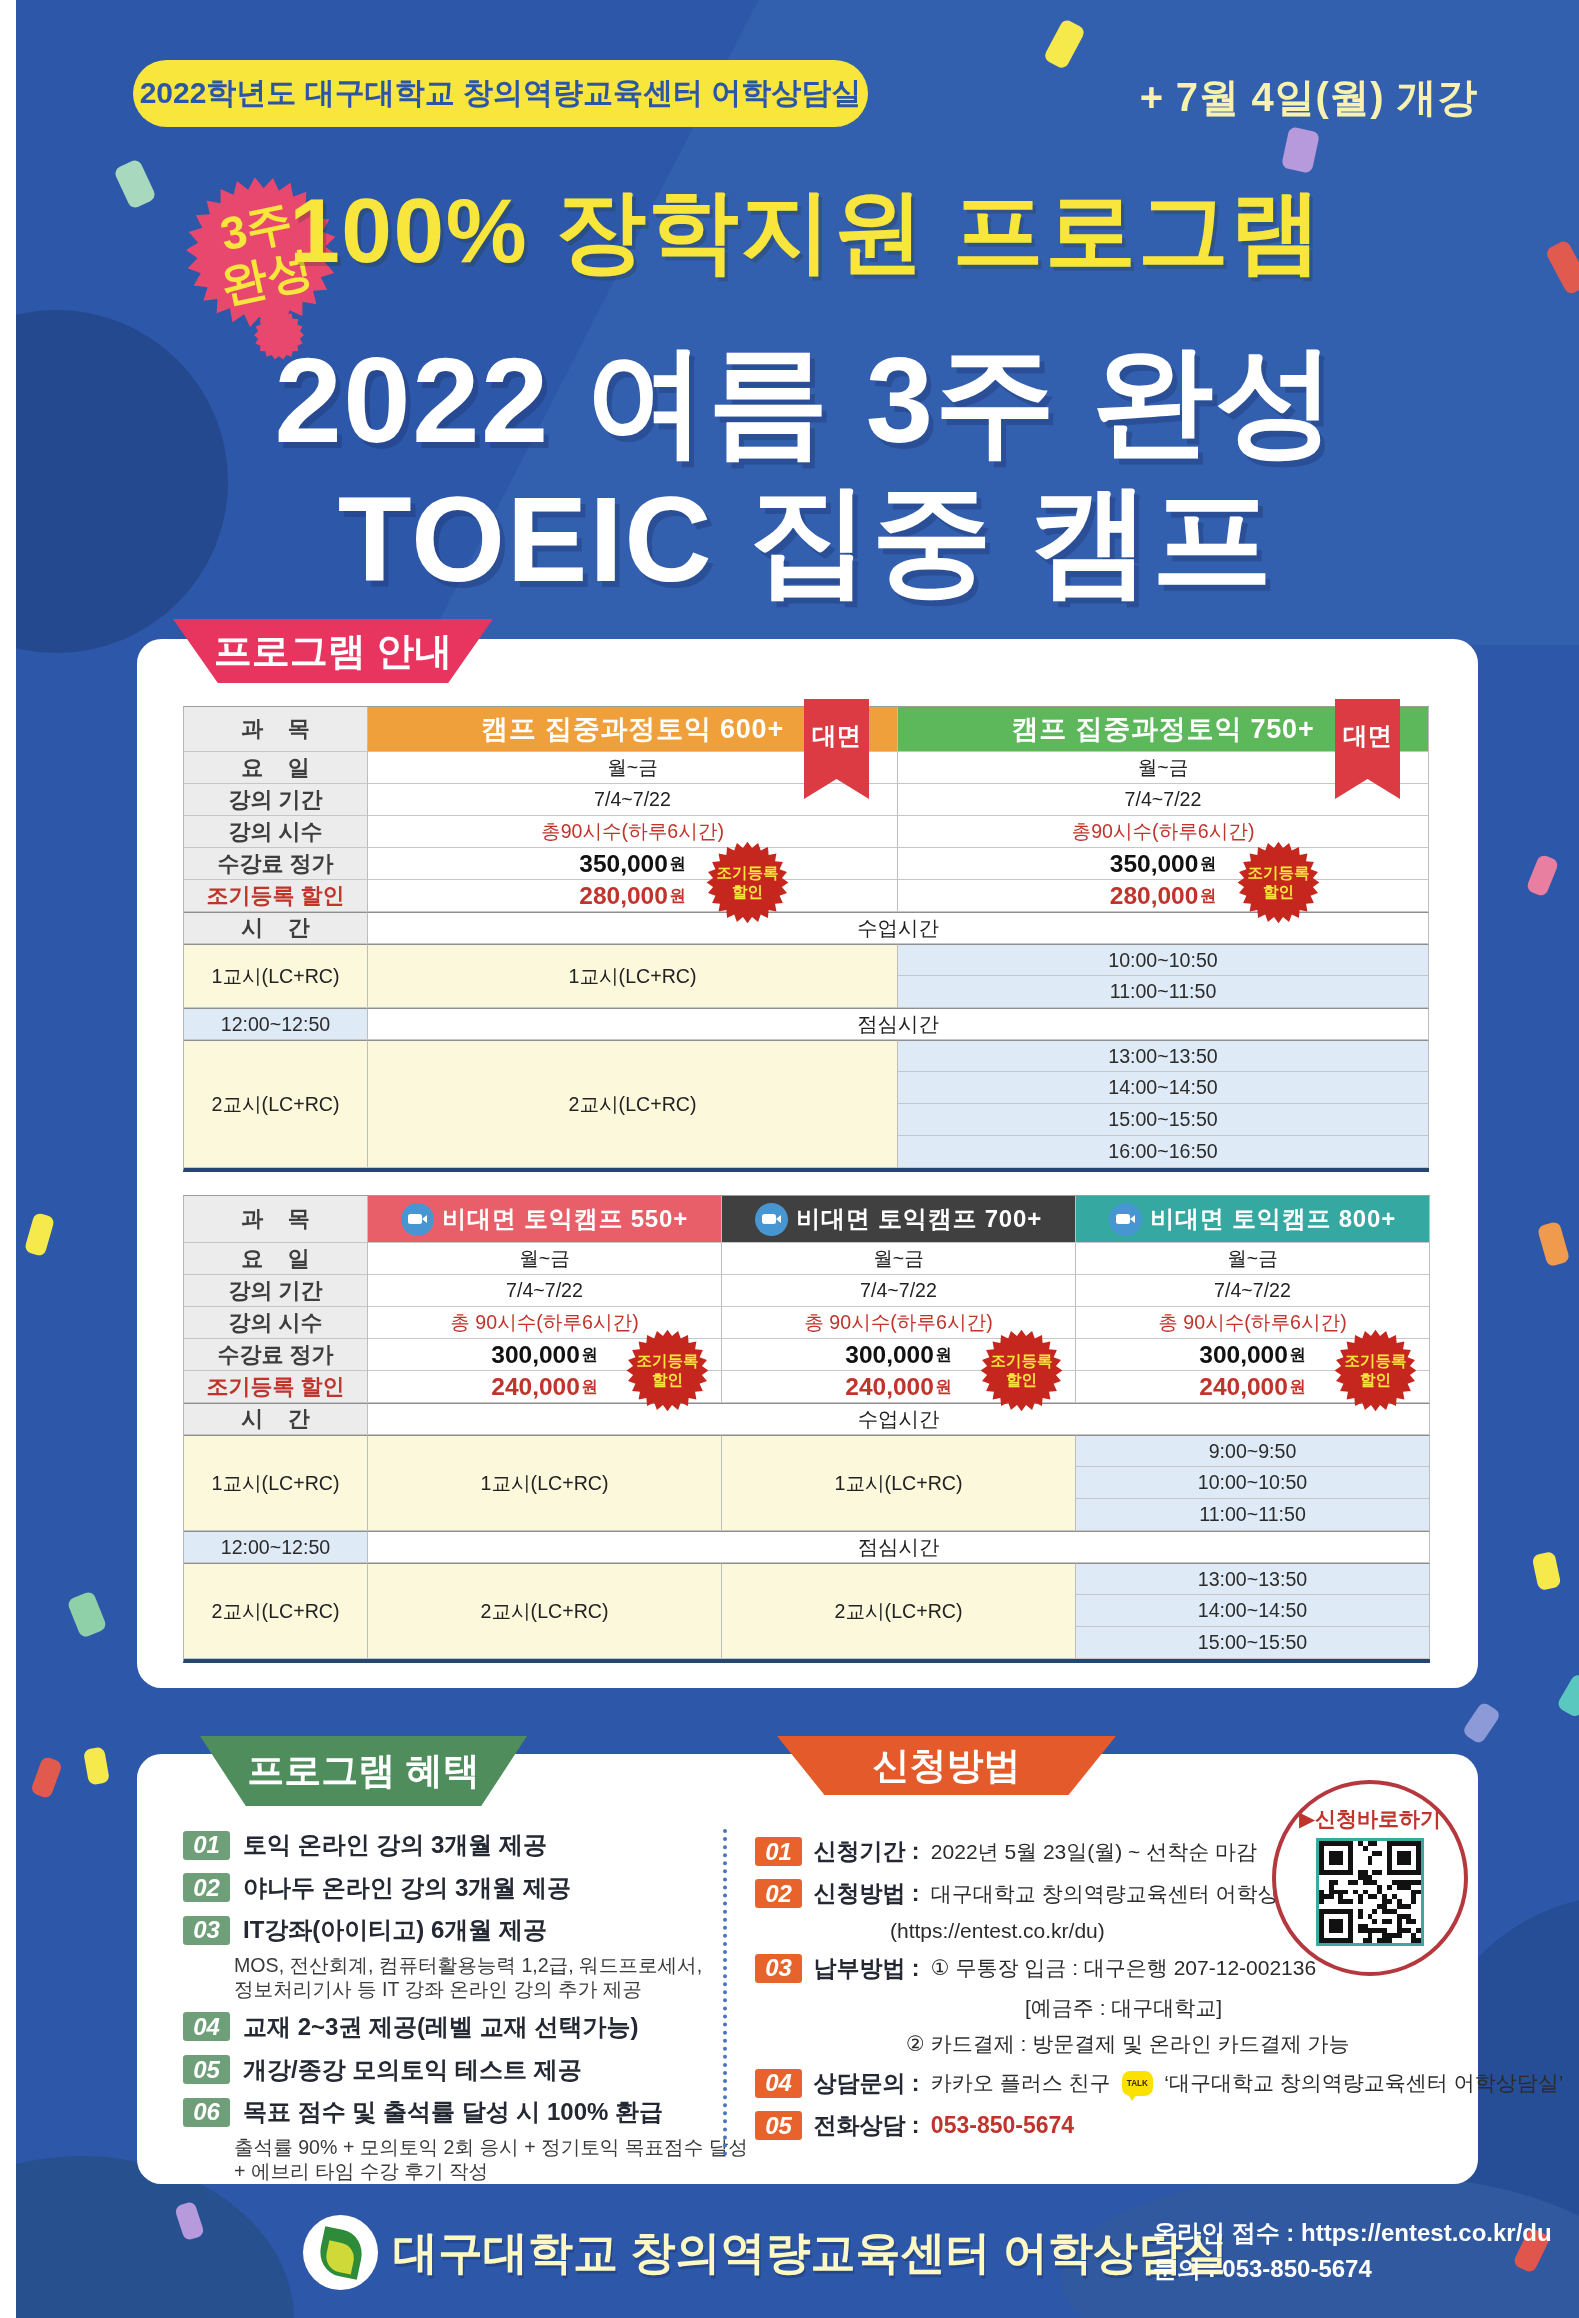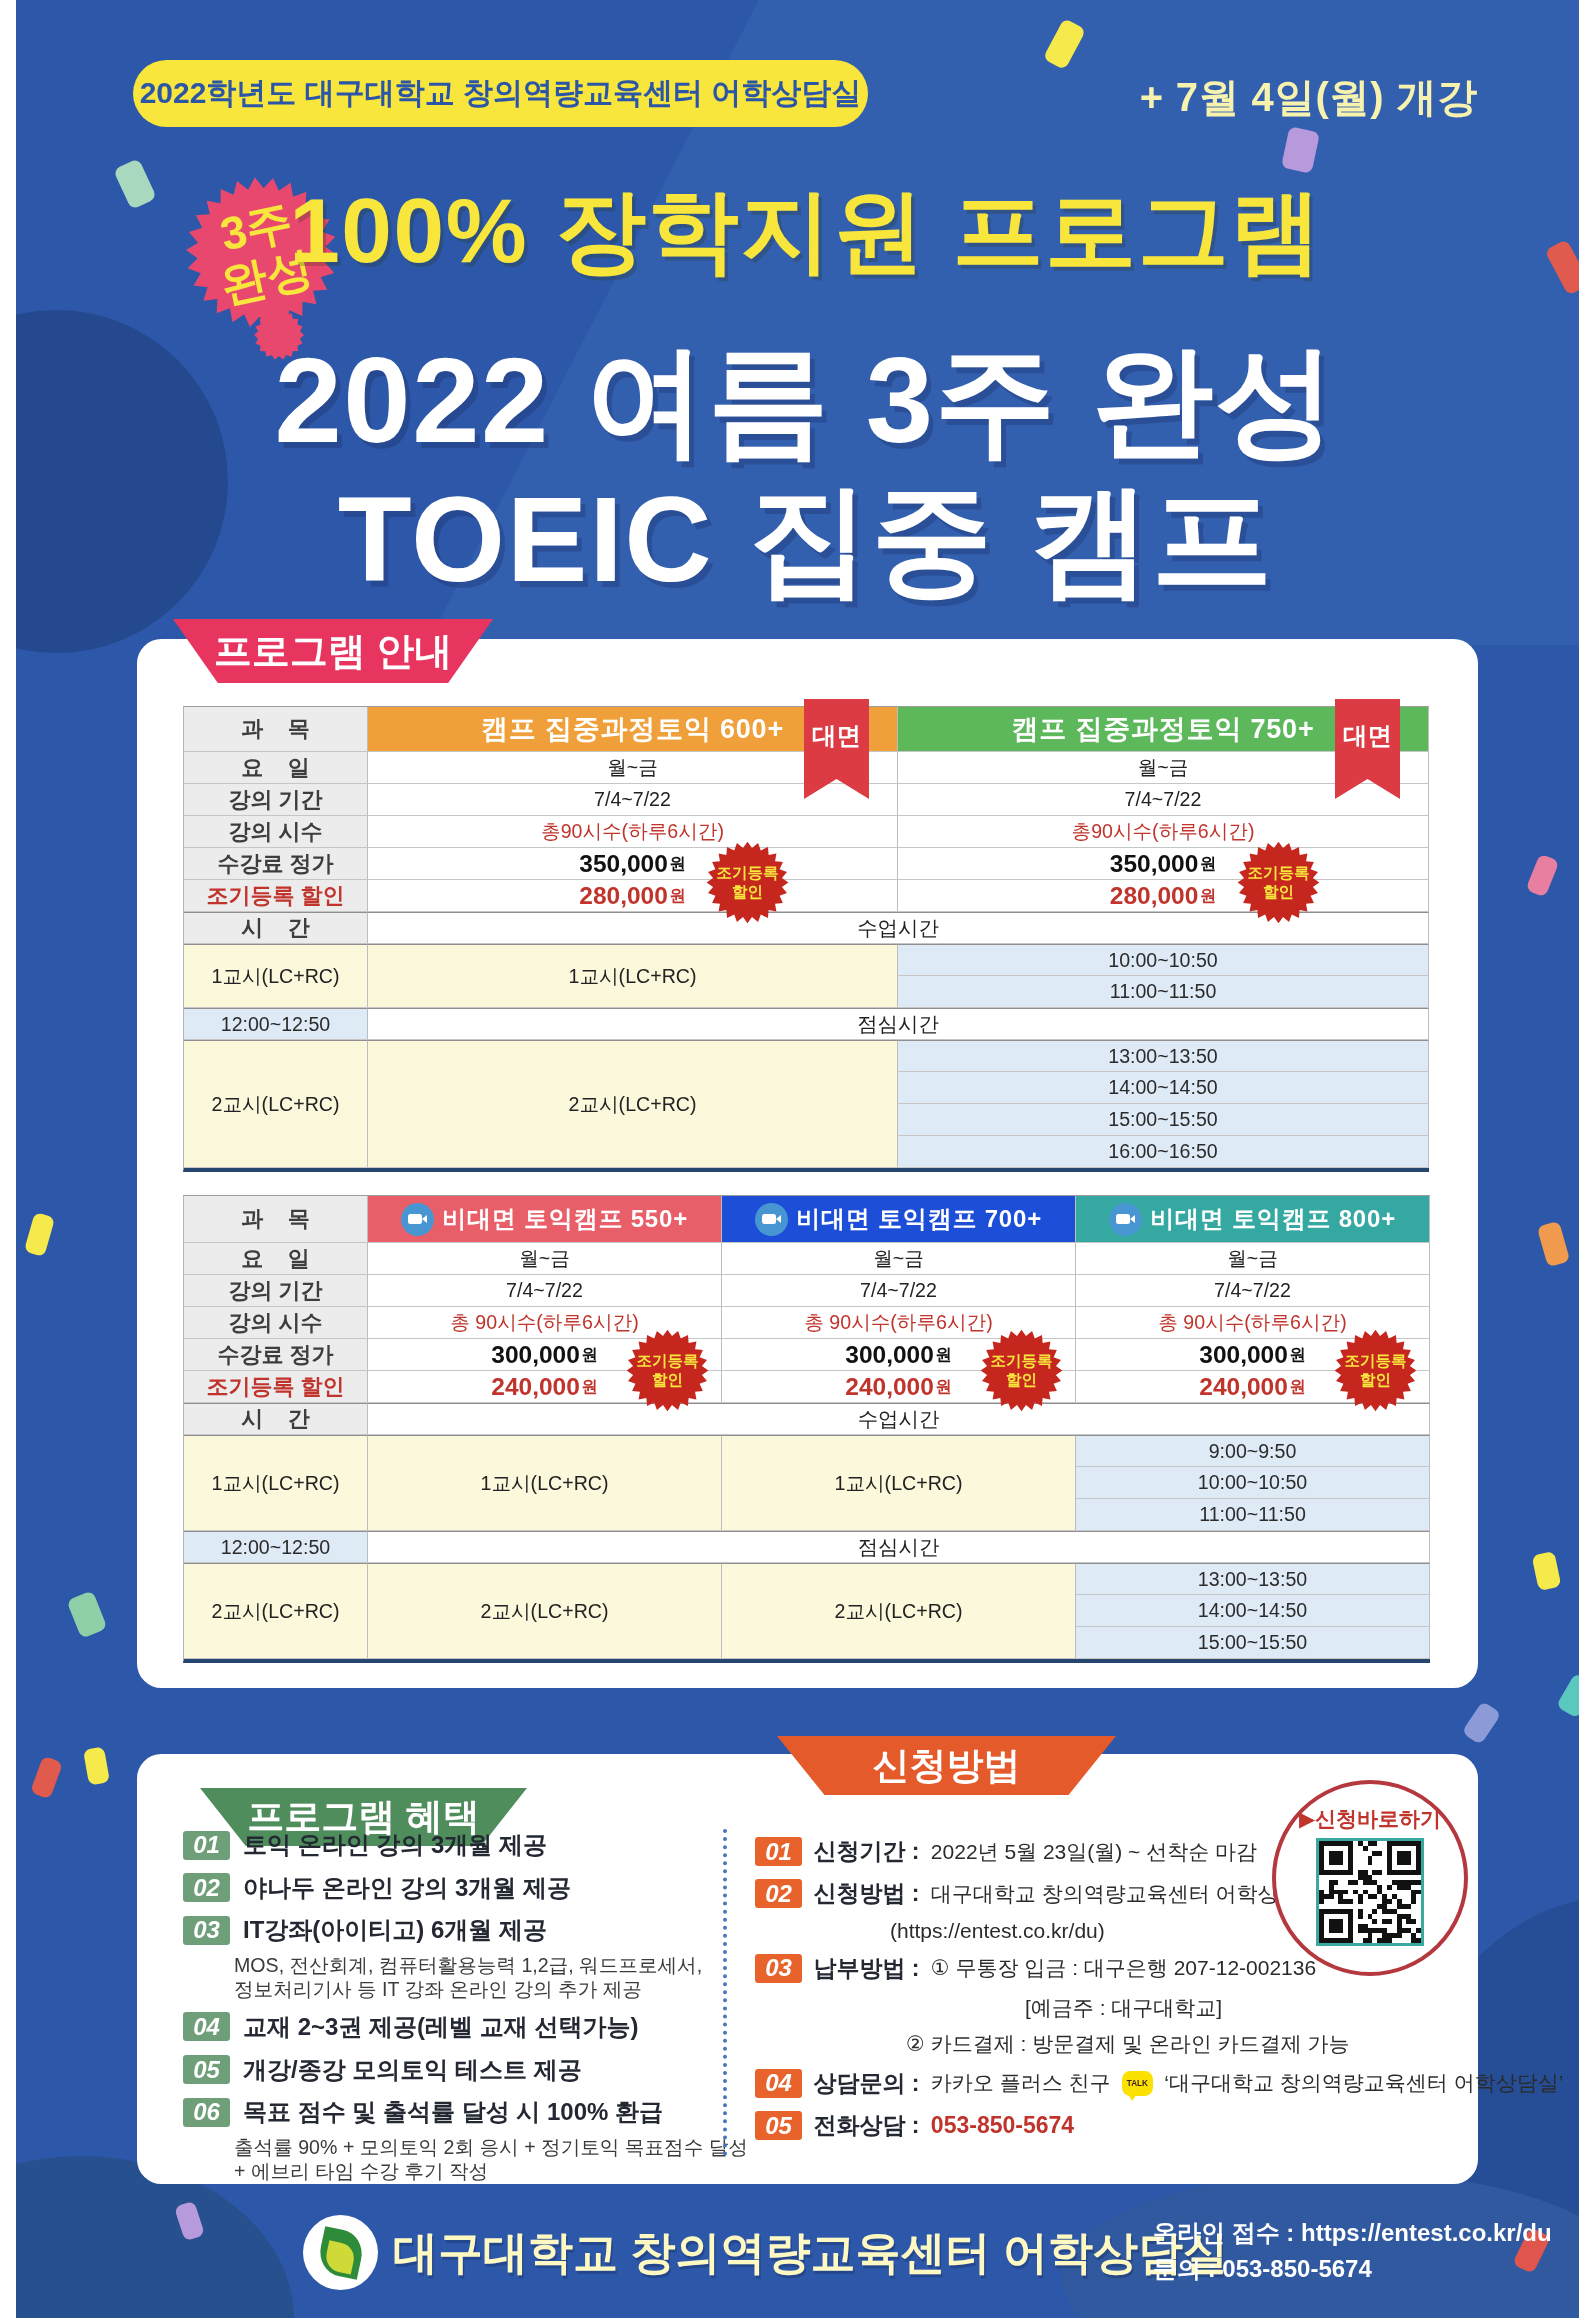--- a/index.html
+++ b/index.html
@@ -33,39 +33,39 @@
 
   
   .card{position:absolute;background:#FFFFFF;border-radius:24.5px;}
   .card1{left:121px;top:639px;width:1341px;height:1049px;}
   .card2{left:121px;top:1754px;width:1341px;height:430px;}
 
   
   .banner{position:absolute;display:flex;align-items:center;justify-content:center;color:#fff;font-weight:800;
           clip-path:polygon(0 0,100% 0,86% 100%,14% 100%);z-index:4;}
   .banner-pink{left:157px;top:619px;width:320px;height:64px;background:#E8355F;font-size:38px;}
-  .banner-green{left:184px;top:1788px;width:327px;height:58px;background:#4F8D5D;font-size:37px;}
+  .banner-green{left:184px;top:1736px;width:327px;height:70px;background:#4F8D5D;font-size:37px;}
   .banner-orange{left:761px;top:1736px;width:339px;height:59px;background:#E55A2B;font-size:37px;}
 
   
   .tbl{position:absolute;display:grid;background:#fff;border-top:1.6px solid #9C9C9C;border-left:0.8px solid #B5B5B5;
        border-bottom:4.9px solid #26456F;z-index:3;}
   .tbl1{left:167px;top:706px;grid-template-columns:184px 530px 531px;grid-template-rows:45px repeat(13,32px);}
   .tbl2{left:167px;top:1195px;grid-template-columns:184px 354px 354px 354px;grid-template-rows:47px repeat(13,32px);}
   .cell{border-right:0.8px solid #BDBDBD;border-bottom:0.8px solid #C6C6C6;display:flex;align-items:center;justify-content:center;
         box-sizing:border-box;}
   .lab{background:#ECECEC;font-size:22px;font-weight:600;color:#3D3D3D;white-space:pre;}
   .lab-red{color:#C0342C;font-weight:700;}
   .hd{color:#fff;font-weight:800;letter-spacing:0.8px;}
   .hd1{font-size:27px;}
   .hd2{font-size:24px;gap:8.2px;}
   .hd-orange{background:#F0A03A;}
   .hd-green{background:#5CB85A;}
   .hd-red{background:#E85F6A;}
-  .hd-purple{background:#1d4ed8;}
+  .hd-purple{background:#404040;}
   .hd-teal{background:#35A8A2;}
   .val{font-size:19.6px;color:#222;}
   .red-val{color:#C0342C;}
   .price{font-size:24.5px;font-weight:800;color:#111;}
   .price .won{font-size:16.3px;font-weight:700;margin-left:1.6px;}
   .price-red{color:#C0342C;}
   .price-red .won{color:#C0342C;}
   .timecell{background:#DEEAF6;font-size:19.6px;color:#2B2B2B;}
   .yellow{background:#FCF8DC;}
   .thick{border-top:1.6px solid #8F8F8F;}

